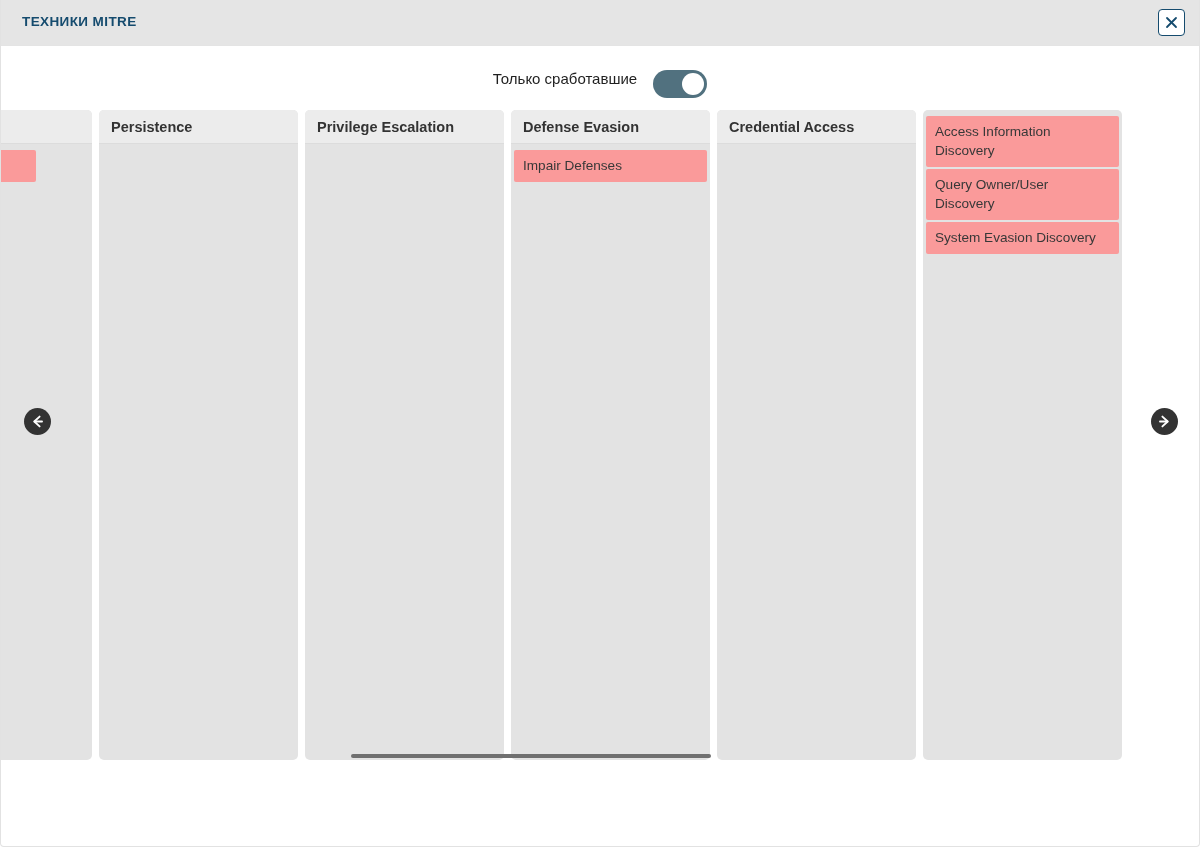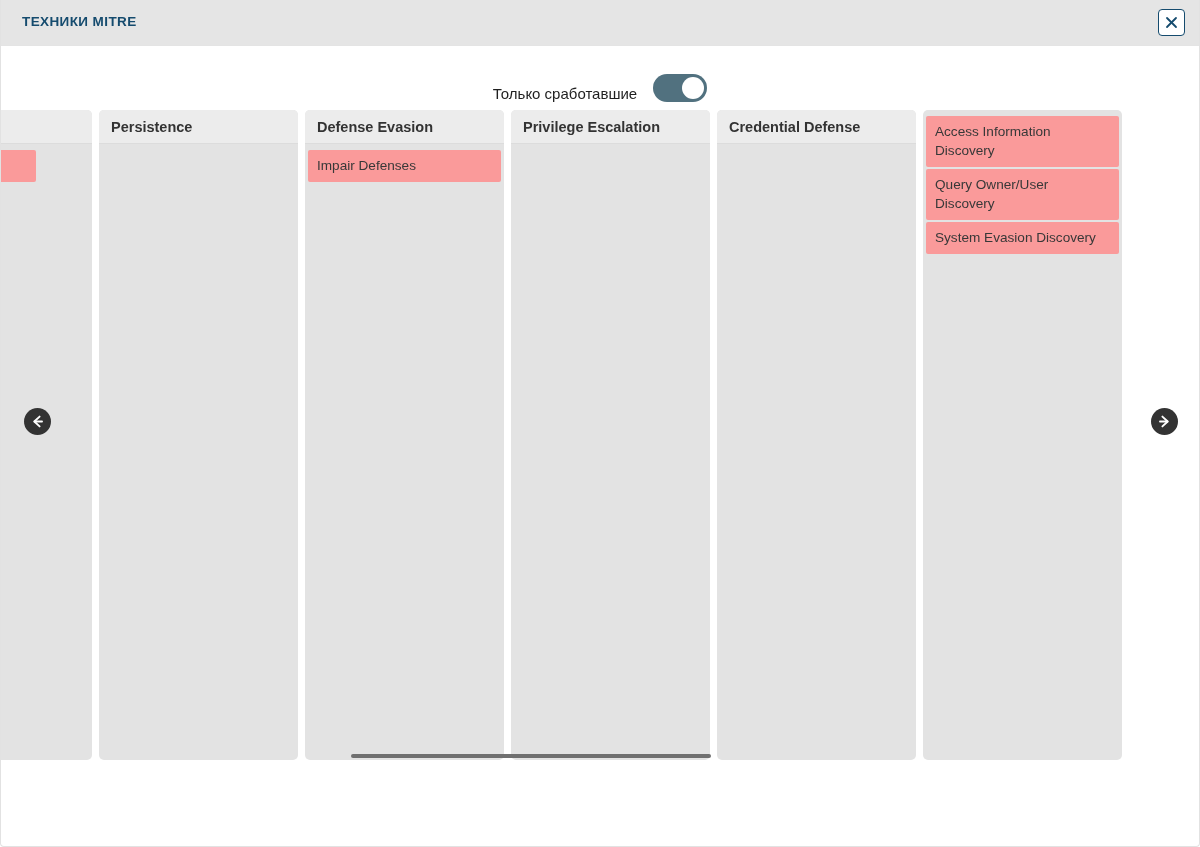--- a/index.html
+++ b/index.html
@@ -67,21 +67,21 @@
   .close-btn svg { display: block; }
 
   
   .toggle-row {
     position: absolute;
     left: 0;
     top: 70px;
     width: 100%;
     height: 32px;
     display: flex;
-    align-items: flex-end;
+    align-items: flex-start;
     justify-content: center;
     gap: 16px;
   }
   .toggle-label {
     font-size: 15px;
     color: #1f1f1f;
   }
   .switch {
     position: relative;
     width: 54px;
@@ -237,35 +237,35 @@
           </div>
         </div>
         <div class="col">
           <div class="col-head">
             <div class="col-head-title">Persistence</div>
           </div>
           <div class="col-body"></div>
         </div>
         <div class="col">
           <div class="col-head">
+            <div class="col-head-title">Privilege Escalation</div>
+          </div>
+          <div class="col-body"></div>
+        </div>
+        <div class="col">
+          <div class="col-head">
             <div class="col-head-title">Defense Evasion</div>
           </div>
           <div class="col-body">
             <div class="tech-card">Impair Defenses</div>
           </div>
         </div>
         <div class="col">
           <div class="col-head">
-            <div class="col-head-title">Privilege Escalation</div>
-          </div>
-          <div class="col-body"></div>
-        </div>
-        <div class="col">
-          <div class="col-head">
-            <div class="col-head-title">Credential Defense</div>
+            <div class="col-head-title">Credential Access</div>
           </div>
           <div class="col-body"></div>
         </div>
         <div class="col">
           <div class="col-body">
             <div class="tech-card">Access Information Discovery</div>
             <div class="tech-card">Query Owner/User Discovery</div>
             <div class="tech-card">System Evasion Discovery</div>
           </div>
         </div>

